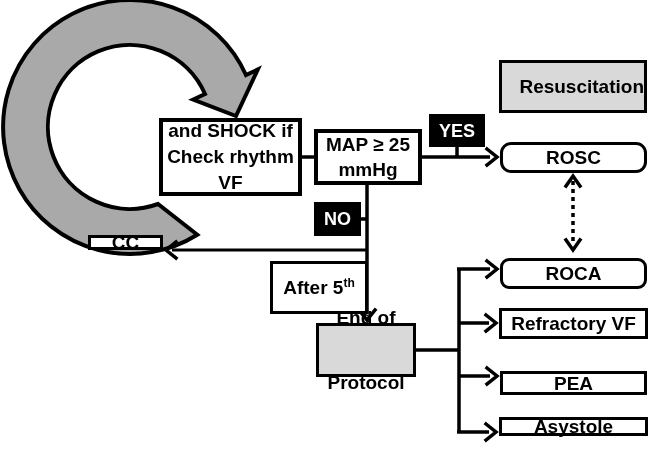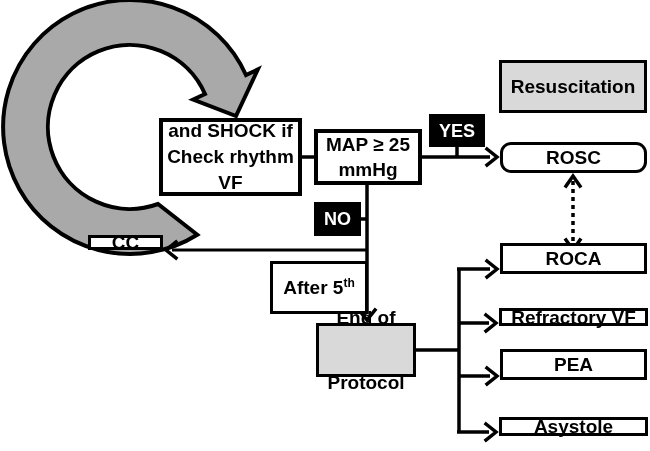--- a/index.html
+++ b/index.html
@@ -82,50 +82,50 @@
   </div>
 
   <div class="tag" style="left:429px;top:114px;width:56px;height:33px;">
     <span>YES</span>
   </div>
 
   <div class="tag" style="left:314px;top:202px;width:47px;height:34px;">
     <span>NO</span>
   </div>
 
-  <div class="box shaded" style="left:499px;top:60px;width:148px;height:53px;">
+  <div class="box shaded" style="left:499px;top:60px;width:148px;height:53px;align-items:flex-end;">
     <span>Resuscitation</span>
   </div>
 
   <div class="box" style="left:500px;top:142px;width:147px;height:31px;border-radius:11px;">
     <span>ROSC</span>
   </div>
 
   <div class="box" style="left:88px;top:235px;width:75px;height:15px;">
     <span>CC</span>
   </div>
 
   <div class="box" style="left:270px;top:261px;width:98px;height:53px;gap:48px;">
     <span><span>After 5</span><sup>th</sup></span>
   </div>
 
   <div class="box shaded" style="left:316px;top:323px;width:100px;height:54px;gap:40px;">
     <span>End of</span>
     <span>Protocol</span>
   </div>
 
-  <div class="box" style="left:500px;top:243px;width:147px;height:31px;">
+  <div class="box" style="left:500px;top:258px;width:147px;height:31px;border-radius:9px;">
     <span>ROCA</span>
   </div>
 
-  <div class="box" style="left:499px;top:308px;width:149px;height:18px;">
+  <div class="box" style="left:499px;top:308px;width:149px;height:31px;">
     <span>Refractory VF</span>
   </div>
 
-  <div class="box" style="left:500px;top:349px;width:147px;height:31px;">
+  <div class="box" style="left:500px;top:371px;width:147px;height:24px;">
     <span>PEA</span>
   </div>
 
   <div class="box" style="left:499px;top:417px;width:149px;height:19px;">
     <span>Asystole</span>
   </div>
 
 </div>
 
 </body></html>

